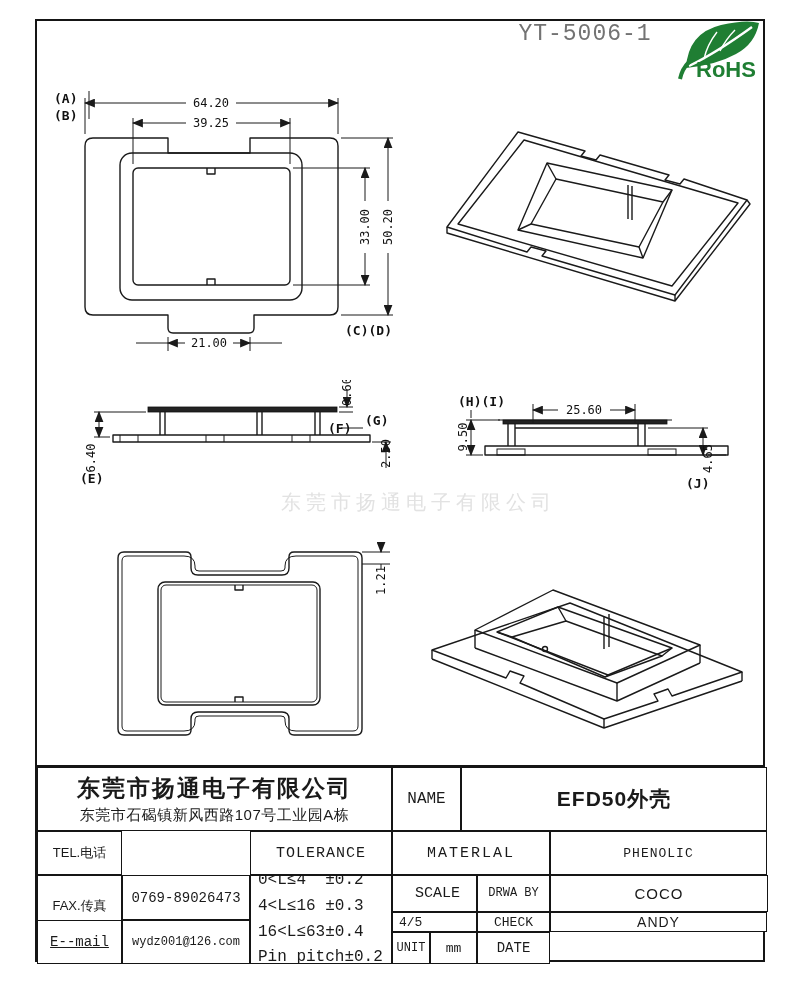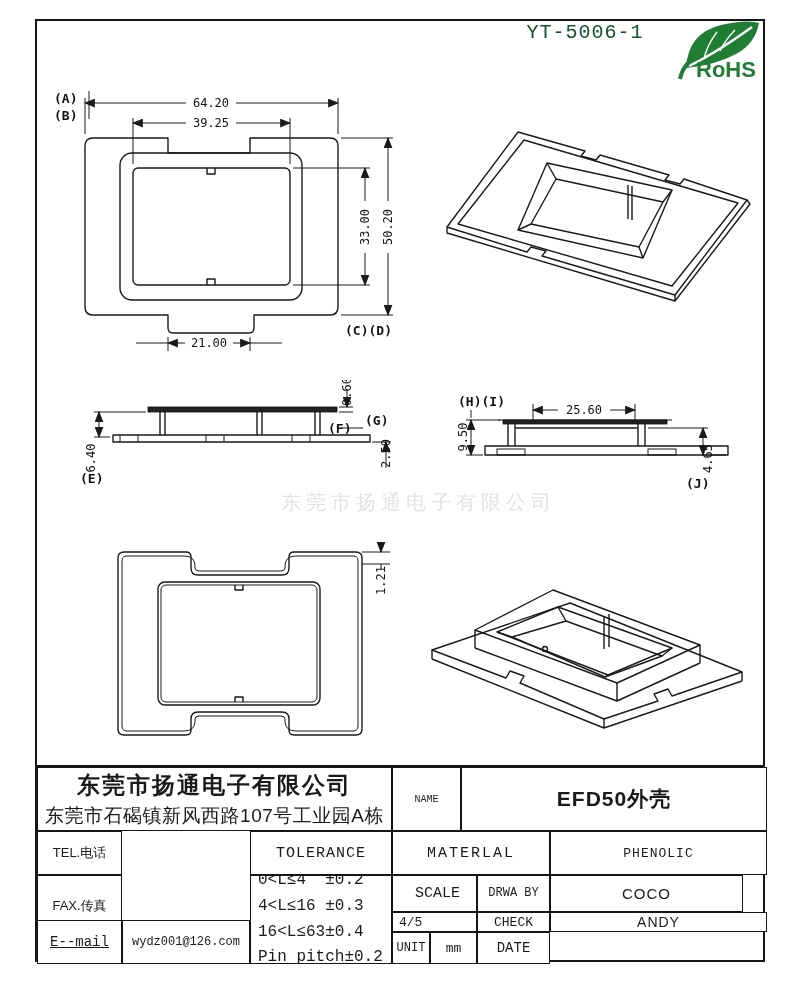--- a/index.html
+++ b/index.html
@@ -2,39 +2,39 @@
 <html><head>
 <meta charset="utf-8">
 <style>
   html,body{margin:0;padding:0;background:#888;}
   #page{position:relative;width:800px;height:990px;background:#fff;overflow:hidden;
         font-family:"Liberation Sans",sans-serif;color:#1a1a1a;}
   #page-border{position:absolute;left:35px;top:19px;width:726px;height:939px;
         border:2px solid #151515;}
   .abs{position:absolute;}
   #drawing-no{position:absolute;left:495px;top:21px;width:180px;height:30px;
-        font-family:"Liberation Mono",monospace;font-size:20px;letter-spacing:1px;
-        text-align:center;color:#14532d;}
+        font-family:"Liberation Mono",monospace;font-size:23px;letter-spacing:1px;
+        text-align:center;color:#737373;}
   #watermark{position:absolute;left:281px;top:489px;width:250px;height:26px;
         font-size:20px;letter-spacing:5px;color:#e2e2e2;white-space:nowrap;}
   svg text{font-family:"DejaVu Sans Mono",monospace;font-size:12px;fill:#111;}
   svg text.lbl{font-size:13px;font-weight:700;}
   .shape{fill:none;stroke:#1a1a1a;stroke-width:1.4;stroke-linejoin:round;}
   .thin{fill:none;stroke:#1a1a1a;stroke-width:1;}
   .dim{stroke:#1a1a1a;stroke-width:1;fill:none;}
   
   #title-block{position:absolute;left:35px;top:765px;width:730px;height:197px;
         border:2px solid #151515;box-sizing:border-box;}
   .cell{position:absolute;border:1px solid #151515;box-sizing:border-box;
         display:flex;align-items:center;justify-content:center;overflow:hidden;
         background:#fff;}
   .mono{font-family:"Liberation Mono",monospace;}
   #company-cell{flex-direction:column;justify-content:center;gap:2px;}
   #company-name{font-size:23px;font-weight:600;letter-spacing:2px;}
-  #company-address{font-size:19px;letter-spacing:0.5px;}
+  #company-address{font-size:15px;letter-spacing:0.5px;}
   #tolerance-values{flex-direction:column;align-items:flex-start;
         justify-content:center;padding-left:7px;font-size:16px;line-height:1.62;
         white-space:pre;}
   #rohs-logo{position:absolute;left:674px;top:18px;width:90px;height:64px;}
 </style>
 </head>
 <body>
 
 <div id="page">
 
@@ -184,40 +184,41 @@
 
     <div class="cell" id="company-cell" style="left:0;top:0;width:355px;height:64px;">
       <div id="company-name">东莞市扬通电子有限公司</div>
       <div id="company-address">东莞市石碣镇新风西路107号工业园A栋</div>
     </div>
 
     <div class="cell" style="left:0;top:64px;width:85px;height:44px;font-size:13px;">TEL.电话</div>
     <div class="cell mono" style="left:213px;top:64px;width:142px;height:44px;font-size:15px;letter-spacing:1px;">TOLERANCE</div>
 
     <div class="cell" style="left:0;top:108px;width:85px;height:62px;font-size:13px;">FAX.传真</div>
+    <div class="cell mono" style="left:85px;top:108px;width:128px;height:45px;font-size:14px;">0769-89026473</div>
 
     <div class="cell mono" style="left:0;top:153px;width:85px;height:44px;font-size:14px;text-decoration:underline;">E--mail</div>
     <div class="cell mono" style="left:85px;top:153px;width:128px;height:44px;font-size:12px;">wydz001@126.com</div>
 
     <div class="cell mono" id="tolerance-values" style="left:213px;top:108px;width:142px;height:89px;">
       <div>0&lt;L≤4  ±0.2</div>
       <div>4&lt;L≤16 ±0.3</div>
       <div>16&lt;L≤63±0.4</div>
       <div>Pin pitch±0.2</div>
     </div>
 
-    <div class="cell mono" style="left:355px;top:0;width:69px;height:64px;font-size:10px;">NAME</div>
+    <div class="cell mono" style="left:355px;top:0;width:69px;height:64px;font-size:16px;">NAME</div>
     <div class="cell" style="left:424px;top:0;width:306px;height:64px;font-size:21px;font-weight:700;letter-spacing:1px;">EFD50外壳</div>
 
     <div class="cell mono" style="left:355px;top:64px;width:158px;height:44px;font-size:15px;letter-spacing:2px;">MATERLAL</div>
     <div class="cell mono" style="left:513px;top:64px;width:217px;height:44px;font-size:13px;letter-spacing:1px;">PHENOLIC</div>
 
     <div class="cell mono" style="left:355px;top:108px;width:85px;height:37px;font-size:15px;justify-content:flex-start;padding-left:22px;">SCALE</div>
     <div class="cell mono" style="left:440px;top:108px;width:73px;height:37px;font-size:12px;text-align:center;line-height:1.15;">DRWA BY</div>
-    <div class="cell" style="left:513px;top:108px;width:193px;height:37px;font-size:15px;letter-spacing:1px;">COCO</div>
+    <div class="cell" style="left:513px;top:108px;width:218px;height:37px;font-size:15px;letter-spacing:1px;">COCO</div>
 
     <div class="cell mono" style="left:355px;top:145px;width:85px;height:20px;font-size:13px;justify-content:flex-start;padding-left:6px;">4/5</div>
     <div class="cell mono" style="left:440px;top:145px;width:73px;height:20px;font-size:13px;">CHECK</div>
     <div class="cell" style="left:513px;top:145px;width:217px;height:20px;font-size:14px;letter-spacing:1px;">ANDY</div>
 
     <div class="cell mono" style="left:355px;top:165px;width:38px;height:32px;font-size:12px;">UNIT</div>
     <div class="cell mono" style="left:393px;top:165px;width:47px;height:32px;font-size:13px;">mm</div>
     <div class="cell mono" style="left:440px;top:165px;width:73px;height:32px;font-size:14px;">DATE</div>
 
   </div>

